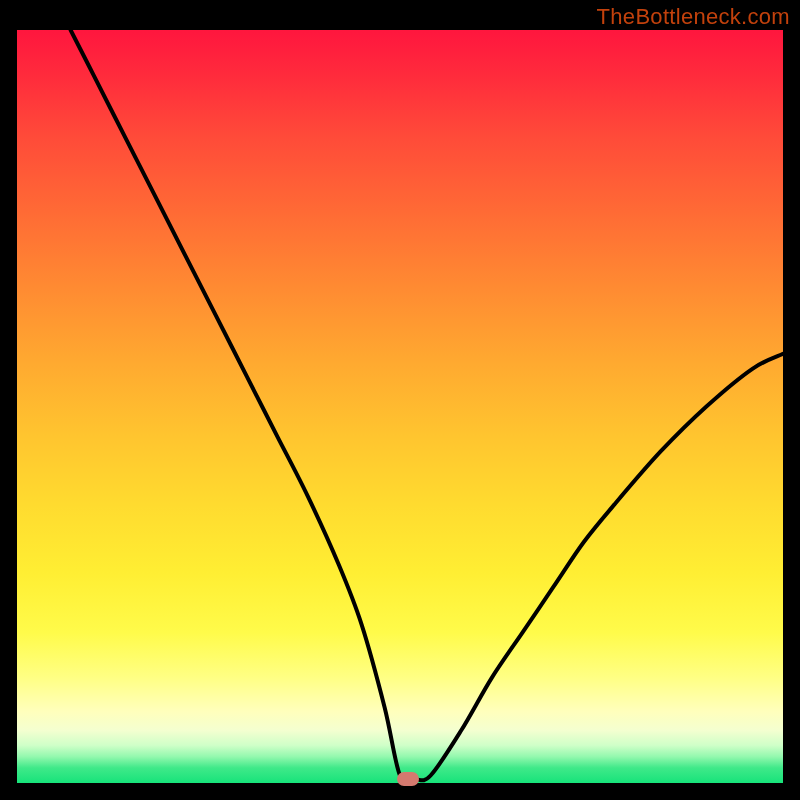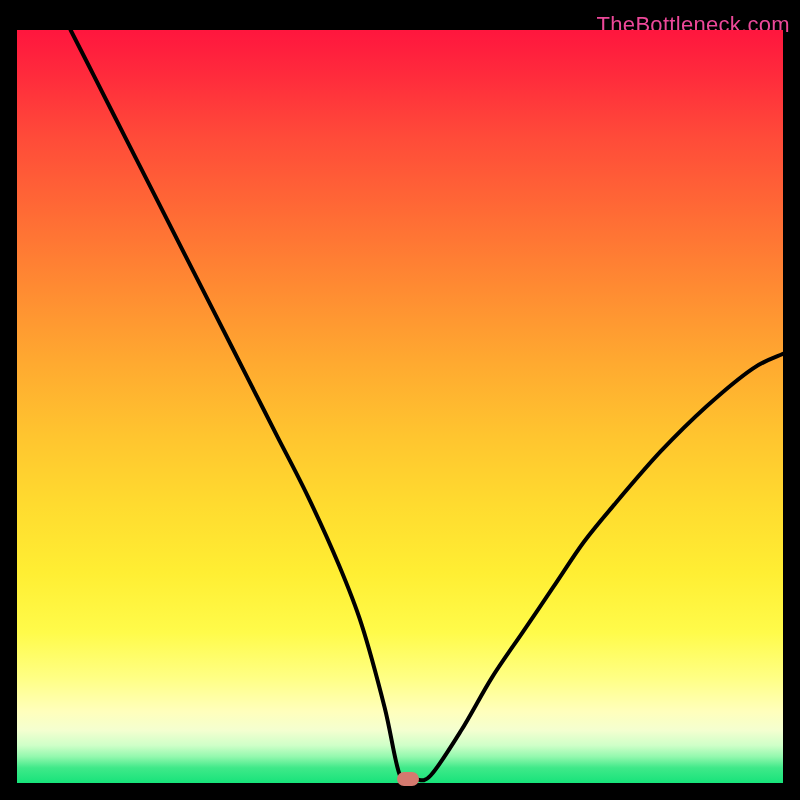--- a/index.html
+++ b/index.html
@@ -12,23 +12,23 @@
     overflow: hidden;
   }
   .stage {
     position: relative;
     width: 800px;
     height: 800px;
     background: #000;
   }
   .watermark {
     position: absolute;
-    top: 12px;
+    top: 4px;
     right: 10px;
-    color: #ec4899;
+    color: #c2410c;
     font-size: 22px;
     font-weight: 500;
     letter-spacing: 0.3px;
     user-select: none;
   }
   .plot-frame {
     position: absolute;
     left: 17px;
     top: 30px;
     width: 766px;

